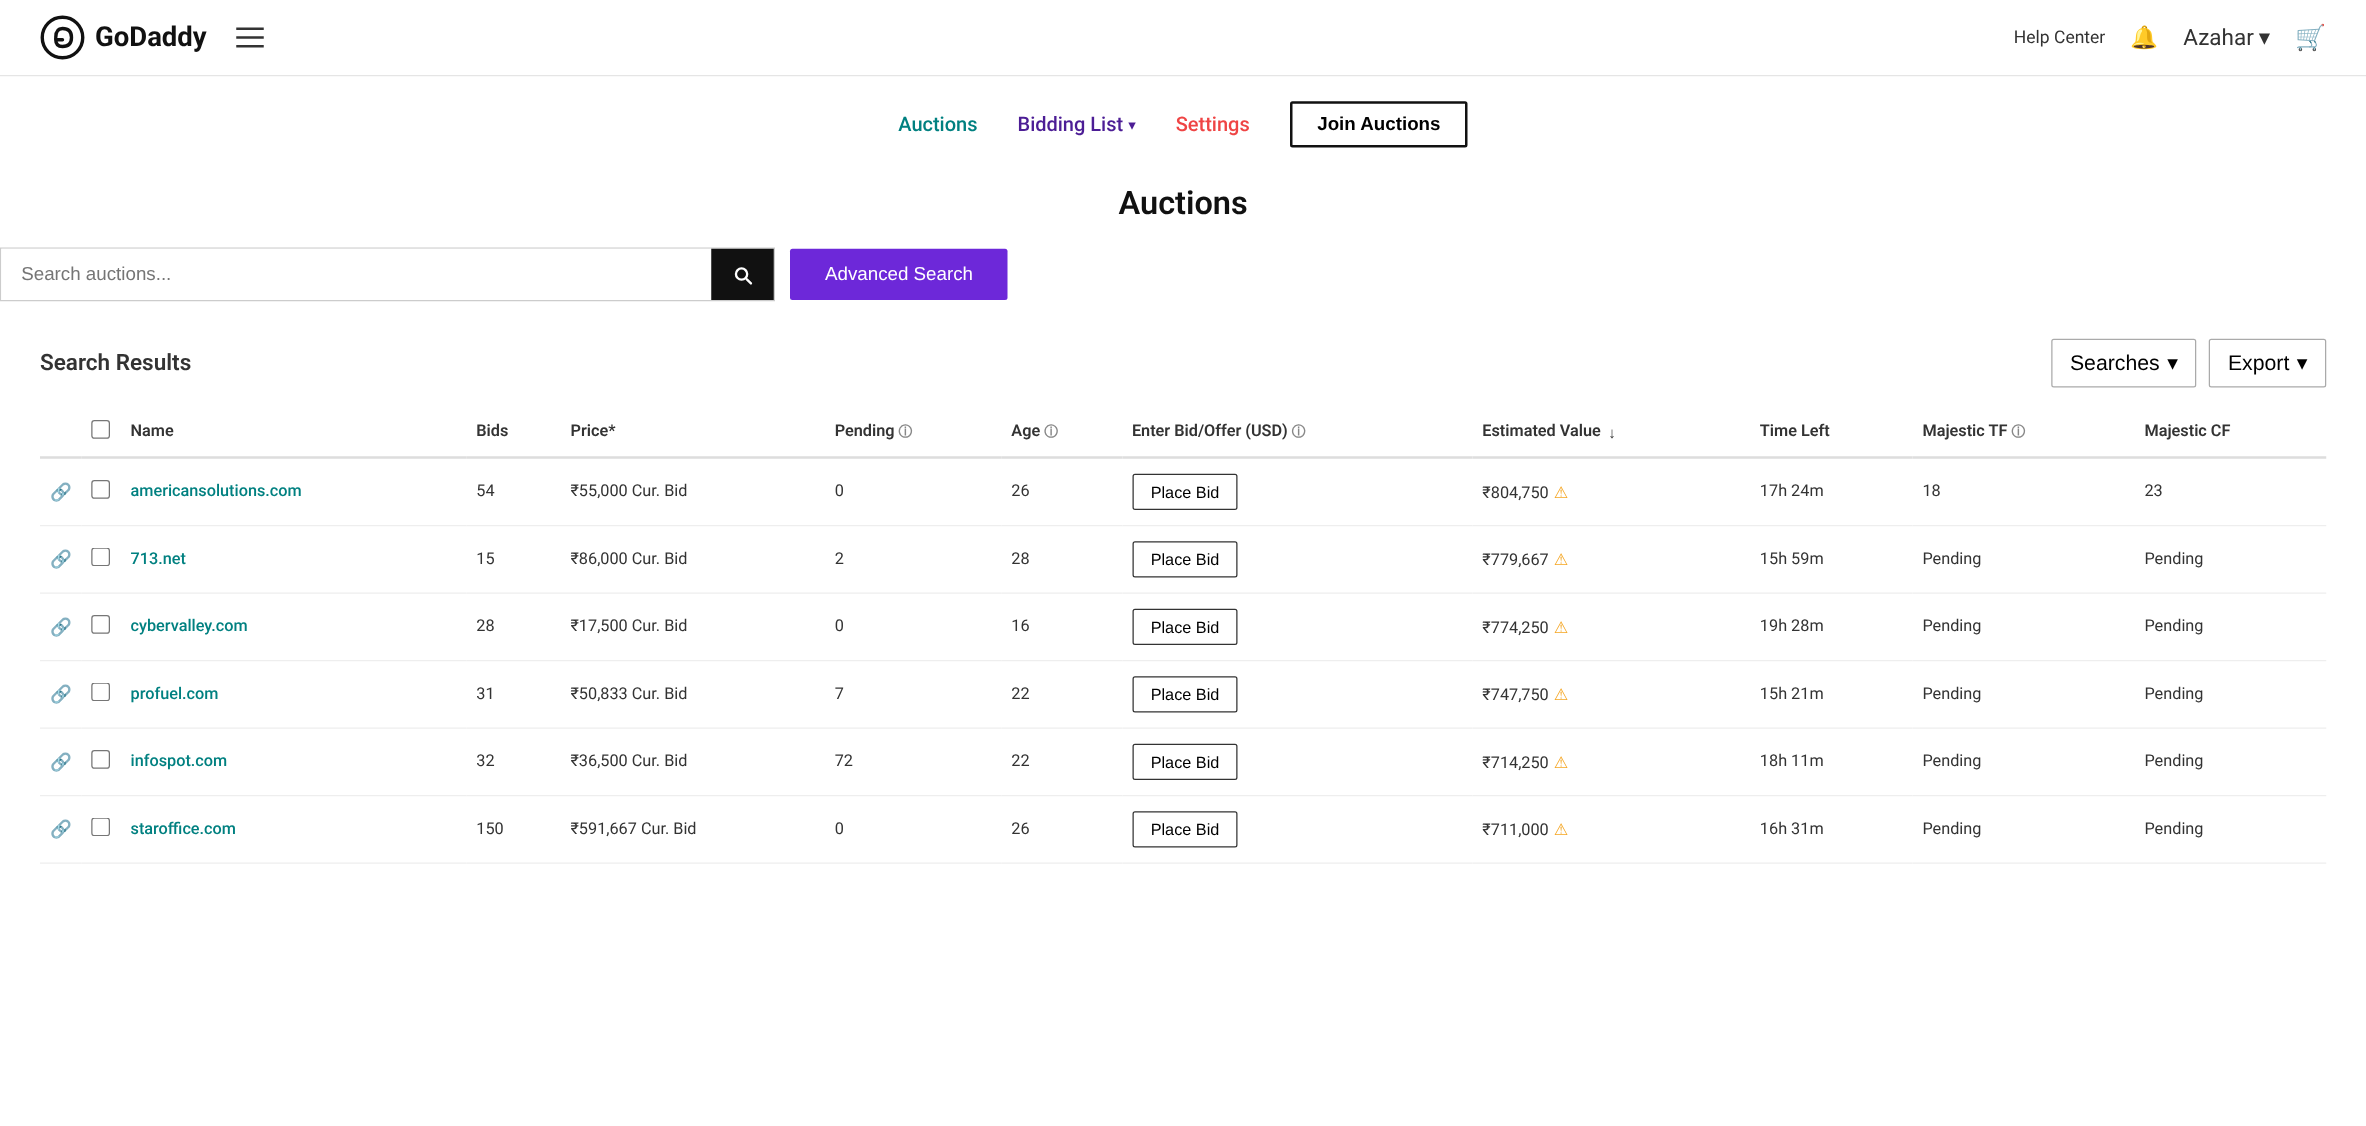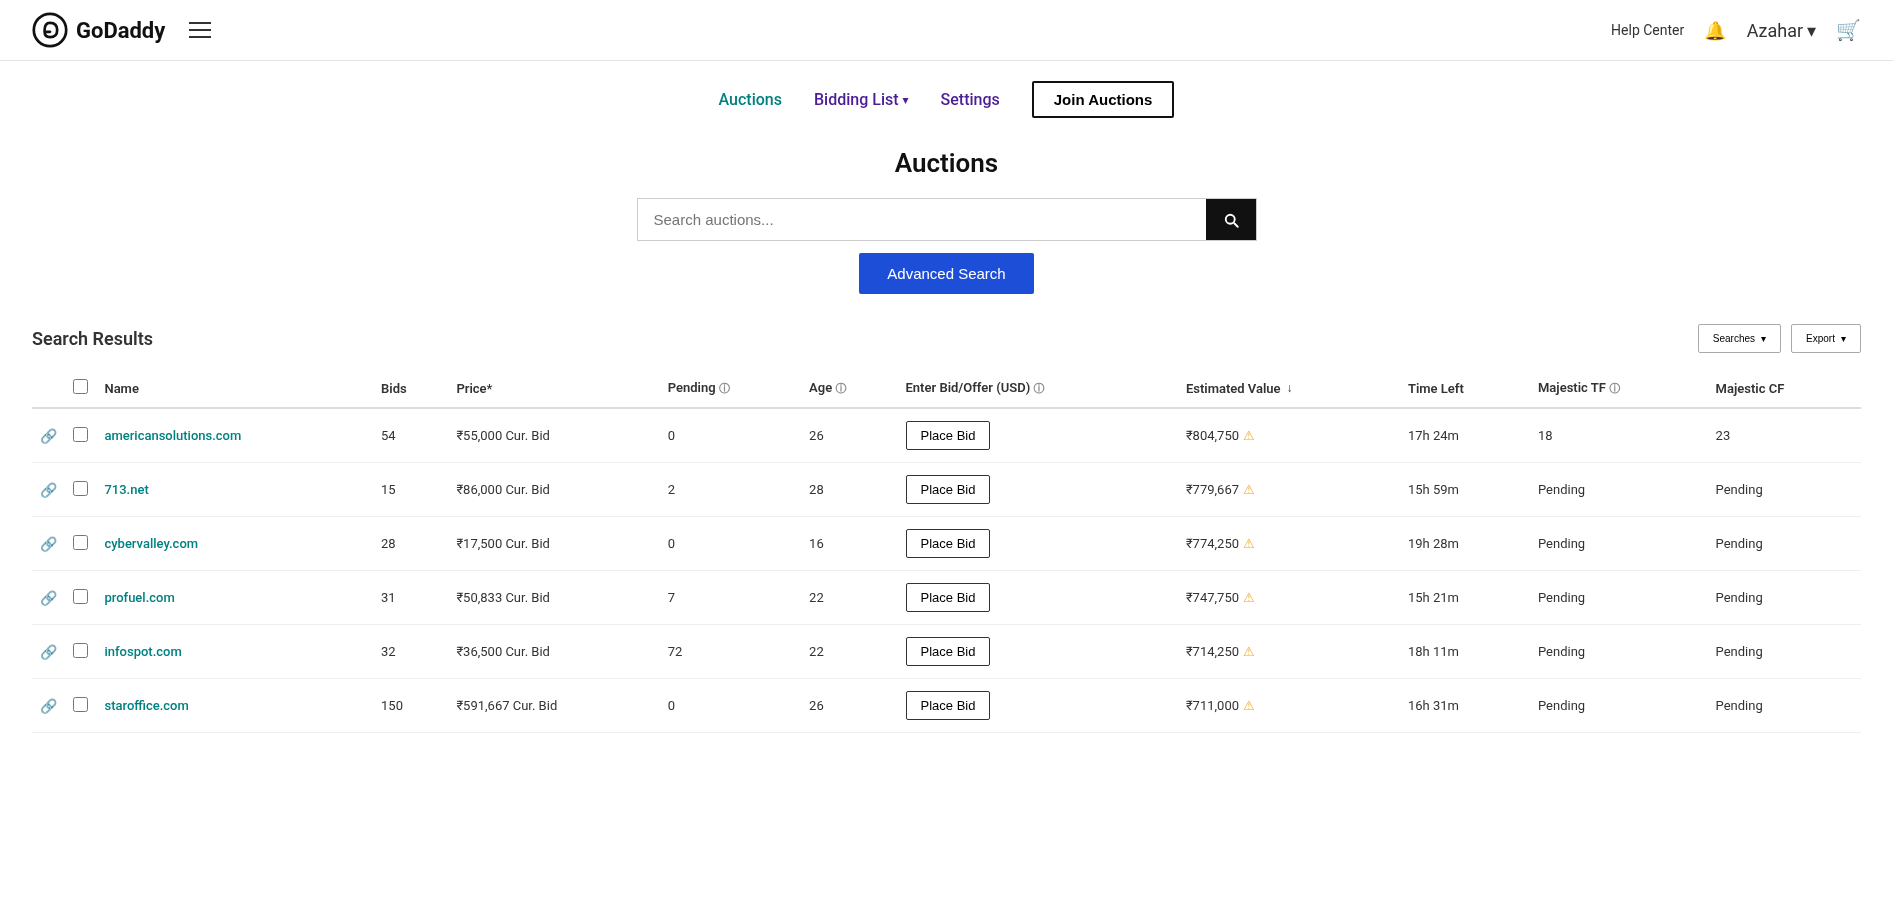--- a/index.html
+++ b/index.html
@@ -16,41 +16,41 @@
     .help-center { color: #333; text-decoration: none; font-size: 14px; cursor: pointer; }
     .bell-icon { font-size: 18px; cursor: pointer; color: #555; }
     .user-menu { display: flex; align-items: center; gap: 4px; cursor: pointer; font-size: 18px; text-align: right; }
     .cart-icon { font-size: 20px; cursor: pointer; color: #555; }
 
     
     .nav { display: flex; justify-content: center; align-items: center; gap: 32px; padding: 20px 0 10px; }
     .nav-link { color: #008080; text-decoration: none; font-size: 16px; cursor: pointer; font-weight: 500; }
     .nav-link-with-arrow { display: flex; align-items: center; gap: 4px; color: #4c1d95; cursor: pointer; font-size: 16px; font-weight: 500; text-align: center; }
     .nav-link-with-arrow .arrow { font-size: 12px; }
-    .nav-settings { color: #4c1d95; font-size: 16px; cursor: pointer; font-weight: 500; }
+    .nav-settings { color: #ef4444; font-size: 16px; cursor: pointer; font-weight: 500; }
     .join-auctions-btn { border: 2px solid #111; background: #fff; padding: 8px 20px; font-size: 15px; font-weight: 700; cursor: pointer; border-radius: 2px; }
 
     
     .page-title-section { text-align: center; padding: 20px 0 10px; }
     .page-title { font-size: 26px; font-weight: 600; color: #111; }
 
     
-    .search-section { display: flex; flex-direction: column; align-items: center; gap: 12px; padding: 10px 0 20px; }
+    .search-section { display: flex; flex-direction: row; align-items: center; gap: 12px; padding: 10px 0 20px; }
     .search-bar { display: flex; width: 620px; border: 1px solid #ccc; }
     .search-input { flex: 1; border: none; outline: none; padding: 12px 16px; font-size: 15px; color: #999; }
     .search-button { background: #111; border: none; padding: 0 16px; cursor: pointer; display: flex; align-items: center; justify-content: center; }
     .search-button svg { width: 18px; height: 18px; fill: #fff; }
-    .advanced-search-btn { background: #1d4ed8; color: #fff; border: none; padding: 12px 28px; font-size: 15px; cursor: pointer; border-radius: 2px; }
+    .advanced-search-btn { background: #6d28d9; color: #fff; border: none; padding: 12px 28px; font-size: 15px; cursor: pointer; border-radius: 2px; }
 
     
     .results-section { padding: 10px 32px 20px; }
     .results-header { display: flex; justify-content: space-between; align-items: center; margin-bottom: 16px; }
     .results-title { font-size: 18px; font-weight: 600; }
     .results-actions { display: flex; gap: 10px; }
-    .dropdown-btn { border: 1px solid #aaa; background: #fff; padding: 8px 14px; font-size: 10px; cursor: pointer; display: flex; align-items: center; gap: 6px; border-radius: 2px; }
+    .dropdown-btn { border: 1px solid #aaa; background: #fff; padding: 8px 14px; font-size: 17px; cursor: pointer; display: flex; align-items: center; gap: 6px; border-radius: 2px; }
 
     
     .auction-table { width: 100%; border-collapse: collapse; }
     .auction-table th { padding: 10px 8px; text-align: left; font-size: 13px; font-weight: 600; color: #333; border-bottom: 2px solid #ddd; white-space: nowrap; }
     .auction-table td { padding: 12px 8px; border-bottom: 1px solid #eee; font-size: 13px; vertical-align: middle; }
     .auction-table th .info-icon { color: #888; font-size: 11px; cursor: pointer; }
     .domain-link { color: #008080; text-decoration: none; cursor: pointer; font-weight: 500; }
     .place-bid-btn { border: 1px solid #333; background: #fff; padding: 6px 14px; font-size: 13px; cursor: pointer; border-radius: 2px; white-space: nowrap; }
     .checkbox-col { width: 30px; text-align: center; }
     .icon-col { width: 30px; text-align: center; color: #aaa; }

